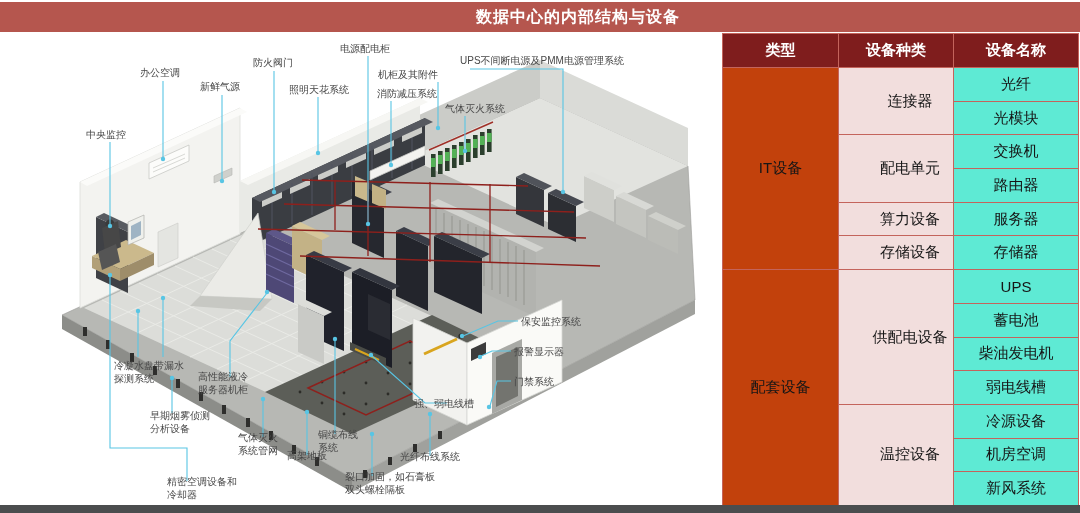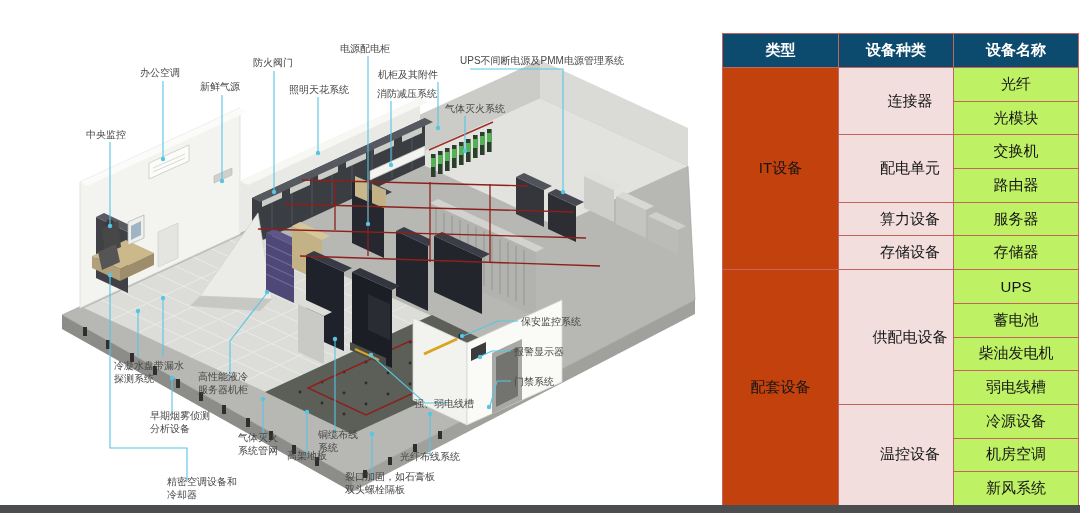--- a/index.html
+++ b/index.html
@@ -6,36 +6,37 @@
   .stage{position:relative;width:1080px;height:513px;background:#ffffff;overflow:hidden;
          font-family:"Liberation Sans",sans-serif;}
   .title-bar{position:absolute;left:0;top:2px;width:100%;height:30px;background:#b5564e;
              color:#ffffff;font-size:16px;font-weight:bold;line-height:30px;text-align:center;
              box-sizing:border-box;padding-left:76px;letter-spacing:1px;}
   .scene-svg{position:absolute;left:0;top:0;}
   .equip-table{position:absolute;left:722px;top:33px;width:356px;height:472px;
                border-collapse:collapse;table-layout:fixed;}
   .equip-table th,.equip-table td{border:1px solid #c4645c;text-align:center;vertical-align:middle;
                padding:0;font-size:15px;color:#161616;}
-  .equip-table th{background:#0c4a6e;color:#ffffff;font-weight:bold;height:33px;text-align:center;}
+  .equip-table th{background:#7f1d1d;color:#ffffff;font-weight:bold;height:33px;text-align:center;}
   .equip-table td.type-cell{background:#c2410c;}
   .equip-table td.category-cell{background:#f2dedd;padding-left:28px;}
-  .equip-table td.device-cell{background:#bef264;}
+  .equip-table td.device-cell{background:#5eead4;}
   .equip-table tr{height:33.7px;}
   .col-type{width:116px;}.col-cat{width:115px;}.col-dev{width:125px;}
   .bottom-bar{position:absolute;left:0;bottom:0;width:100%;height:8px;background:#4b4d4e;}
   .lbl{font-size:10px;fill:#474747;}
   .leader{fill:none;stroke:#58c5e4;stroke-width:1.1;}
   .dot{fill:#58c5e4;}
 </style>
 </head>
 <body>
 
 <div class="stage">
 
+  <div class="title-bar">数据中心的内部结构与设备</div>
 
   <svg class="scene-svg" width="1080" height="513" viewBox="0 0 1080 513">
 
     <g>
       <polygon points="62,315 420,150 540,98 688,166 695,300 352,478" fill="#b7b8b4" stroke="#9a9b97" stroke-width="0.6"></polygon>
       <polygon points="62,315 352,478 352,492 62,329" fill="#8c8d89"></polygon>
       <polygon points="352,478 695,300 695,314 352,492" fill="#a0a19d"></polygon>
     </g>
 
     <g>

